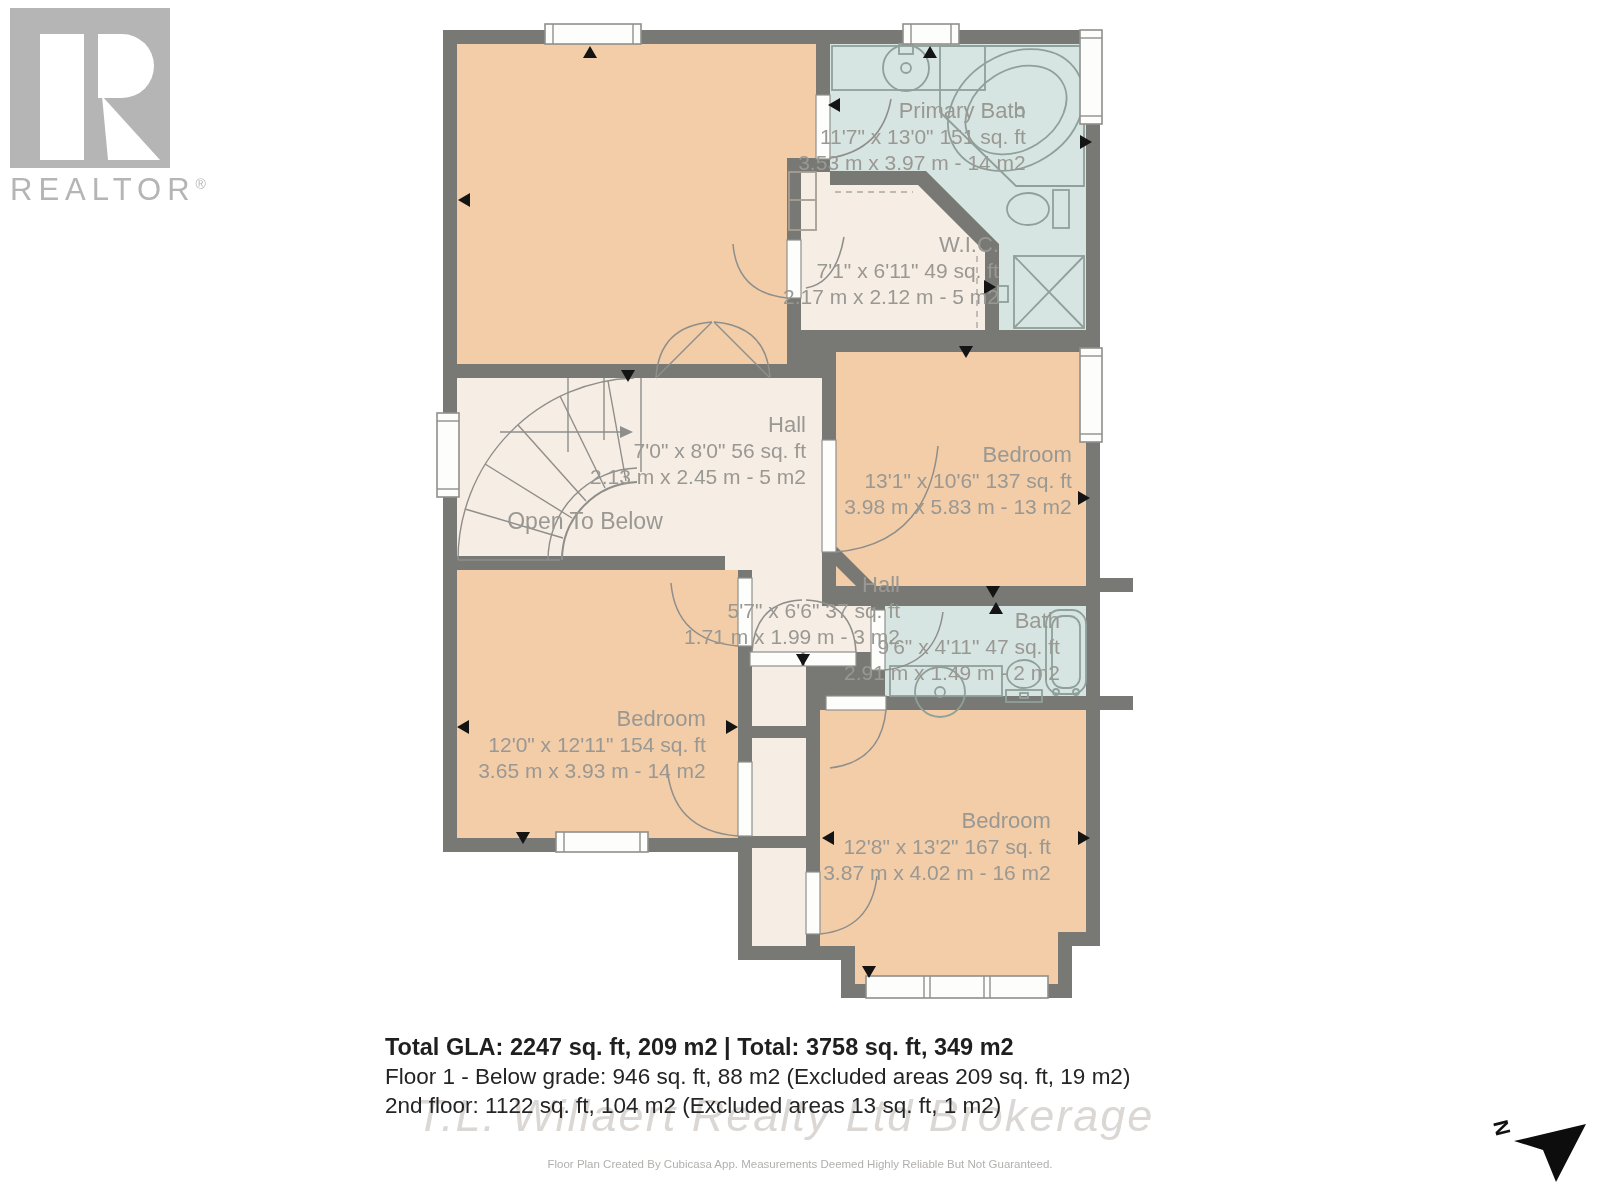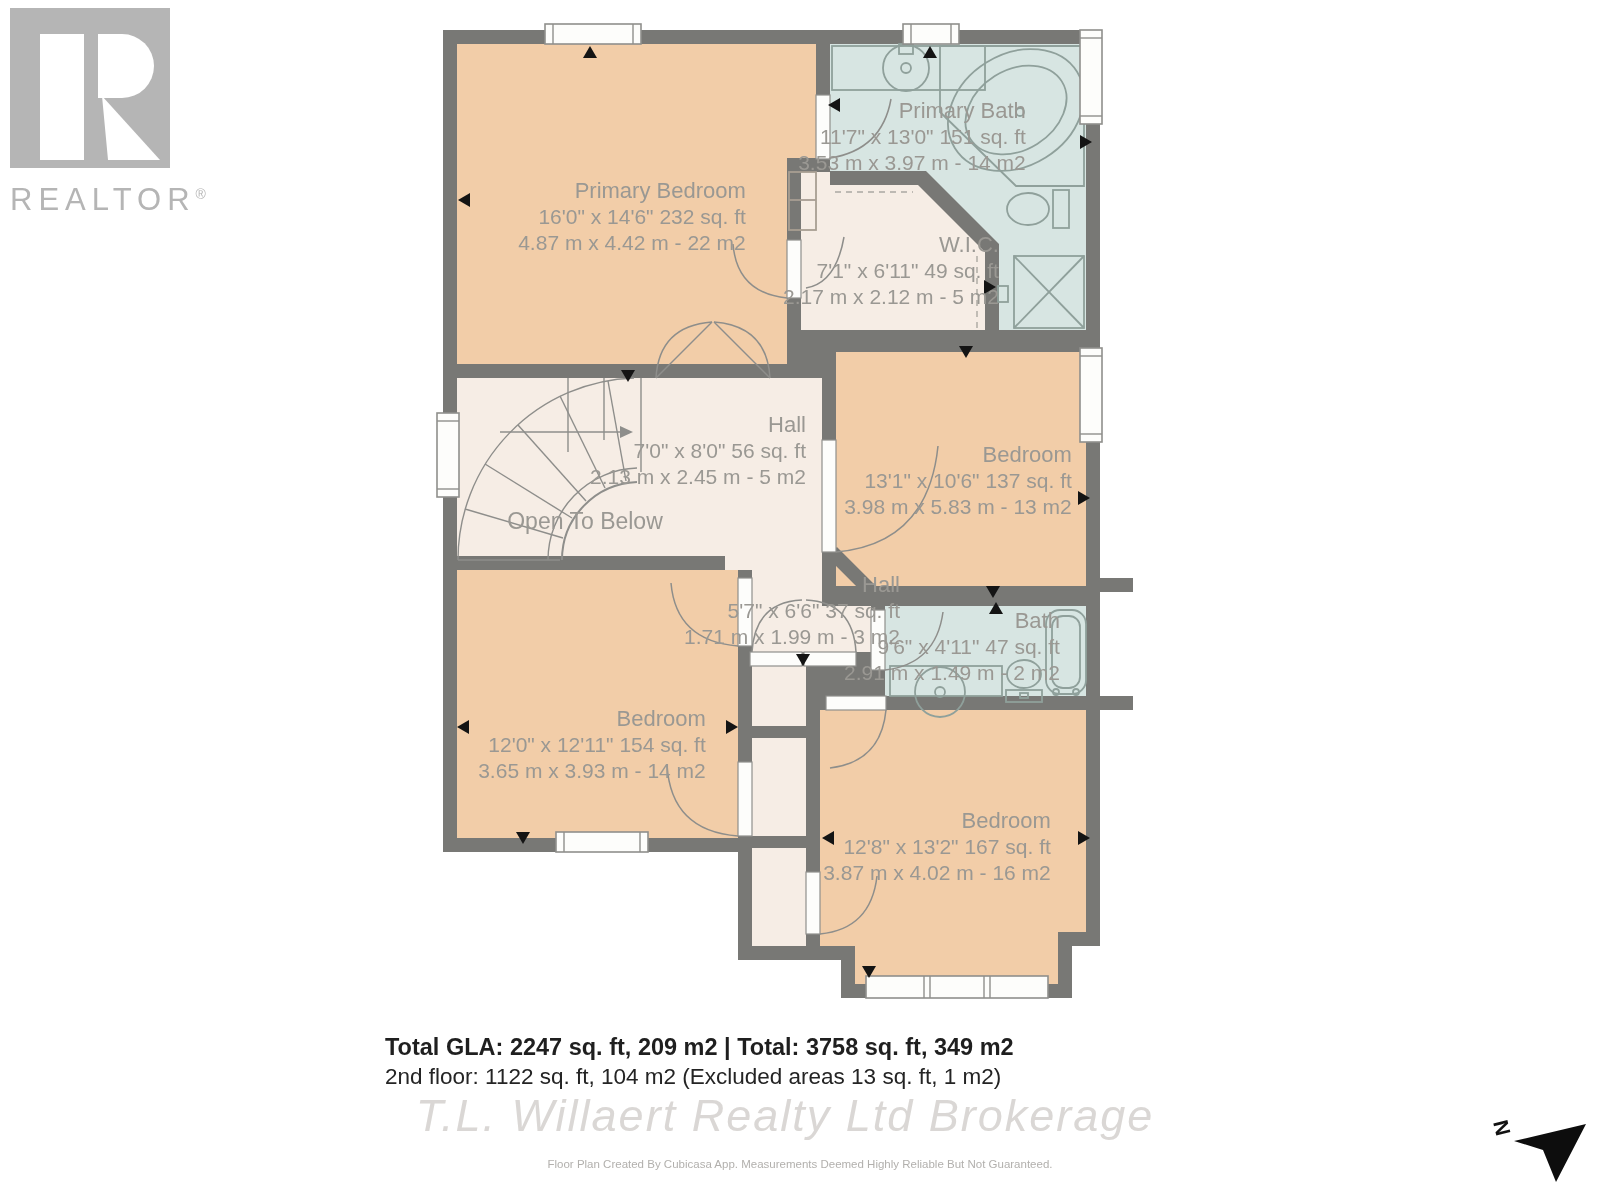--- a/index.html
+++ b/index.html
@@ -27,21 +27,21 @@
   .furn{stroke:var(--furniture);stroke-width:1.8;fill:none;}
   .dash{stroke:#aba8a2;stroke-width:1.4;fill:none;stroke-dasharray:6 5;}
   .dim{fill:var(--arrow-black);}
   .room-label{position:absolute;transform:translateX(-50%);text-align:right;
               color:var(--label);white-space:nowrap;line-height:26px;z-index:3;}
   .room-label .rn{font-size:22px;}
   .room-label .rd{font-size:21px;}
   #open-below{position:absolute;transform:translateX(-50%);color:var(--label);
               font-size:23px;white-space:nowrap;z-index:3;}
   #logo-block{position:absolute;left:10px;top:8px;z-index:4;}
-  #realtor-text{margin-top:10px;color:var(--logo-gray);font-size:31px;letter-spacing:6px;}
+  #realtor-text{color:var(--logo-gray);font-size:31px;letter-spacing:6px;}
   #realtor-text sup{font-size:14px;letter-spacing:0;}
   #watermark{position:absolute;left:390px;top:1090px;width:790px;text-align:center;
              font-size:45px;letter-spacing:2px;color:var(--watermark);opacity:.85;
              text-shadow:0 0 5px #fff,0 1px 1px #fff;z-index:2;white-space:nowrap;font-style:italic;}
   #summary{position:absolute;left:385px;top:1033px;width:800px;
            color:var(--dark-text);z-index:3;line-height:29px;}
   #summary .s-bold{font-weight:bold;font-size:23.5px;}
   #summary .s-line{font-size:22.5px;color:#242424;}
   #fineprint{position:absolute;left:300px;top:1158px;width:1000px;text-align:center;
              font-size:11.5px;color:var(--muted);z-index:3;}
@@ -243,25 +243,20 @@
       <polygon class="dim" points="523,844 516,832 530,832"></polygon>
       <polygon class="dim" points="803,666 796,654 810,654"></polygon>
       <polygon class="dim" points="993,598 986,586 1000,586"></polygon>
       <polygon class="dim" points="996,602 989,614 1003,614"></polygon>
       <polygon class="dim" points="822,838 834,831 834,845"></polygon>
       <polygon class="dim" points="1090,838 1078,831 1078,845"></polygon>
       <polygon class="dim" points="869,978 862,966 876,966"></polygon>
     </g>
   </svg>
 
-  <div class="room-label" style="left:632px;top:178px">
-    <div class="rn">Primary Bedroom</div>
-    <div class="rd">16'0" x 14'6" 232 sq. ft</div>
-    <div class="rd">4.87 m x 4.42 m - 22 m2</div>
-  </div>
   <div class="room-label" style="left:912px;top:98px">
     <div class="rn">Primary Bath</div>
     <div class="rd">11'7" x 13'0" 151 sq. ft</div>
     <div class="rd">3.53 m x 3.97 m - 14 m2</div>
   </div>
   <div class="room-label" style="left:891px;top:232px">
     <div class="rn">W.I.C.</div>
     <div class="rd">7'1" x 6'11" 49 sq. ft</div>
     <div class="rd">2.17 m x 2.12 m - 5 m2</div>
   </div>
@@ -295,20 +290,21 @@
     <div class="rd">12'8" x 13'2" 167 sq. ft</div>
     <div class="rd">3.87 m x 4.02 m - 16 m2</div>
   </div>
 
   <div id="open-below" style="left:585px;top:508px">Open To Below</div>
 
   <div id="watermark">T.L. Willaert Realty Ltd Brokerage</div>
 
   <div id="summary">
     <div class="s-bold">Total GLA: 2247 sq. ft, 209 m2 | Total: 3758 sq. ft, 349 m2</div>
+    <div class="s-line">Floor 1 - Below grade: 946 sq. ft, 88 m2 (Excluded areas 209 sq. ft, 19 m2)</div>
     <div class="s-line">2nd floor: 1122 sq. ft, 104 m2 (Excluded areas 13 sq. ft, 1 m2)</div>
   </div>
 
   <div id="fineprint">Floor Plan Created By Cubicasa App. Measurements Deemed Highly Reliable But Not Guaranteed.</div>
 
   <svg id="north" width="140" height="95" viewBox="0 0 140 95">
     <polygon points="59,43 131,26 101,84 88,52" fill="#0d0d0d"></polygon>
   </svg>
   <span id="north-n">N</span>
 

